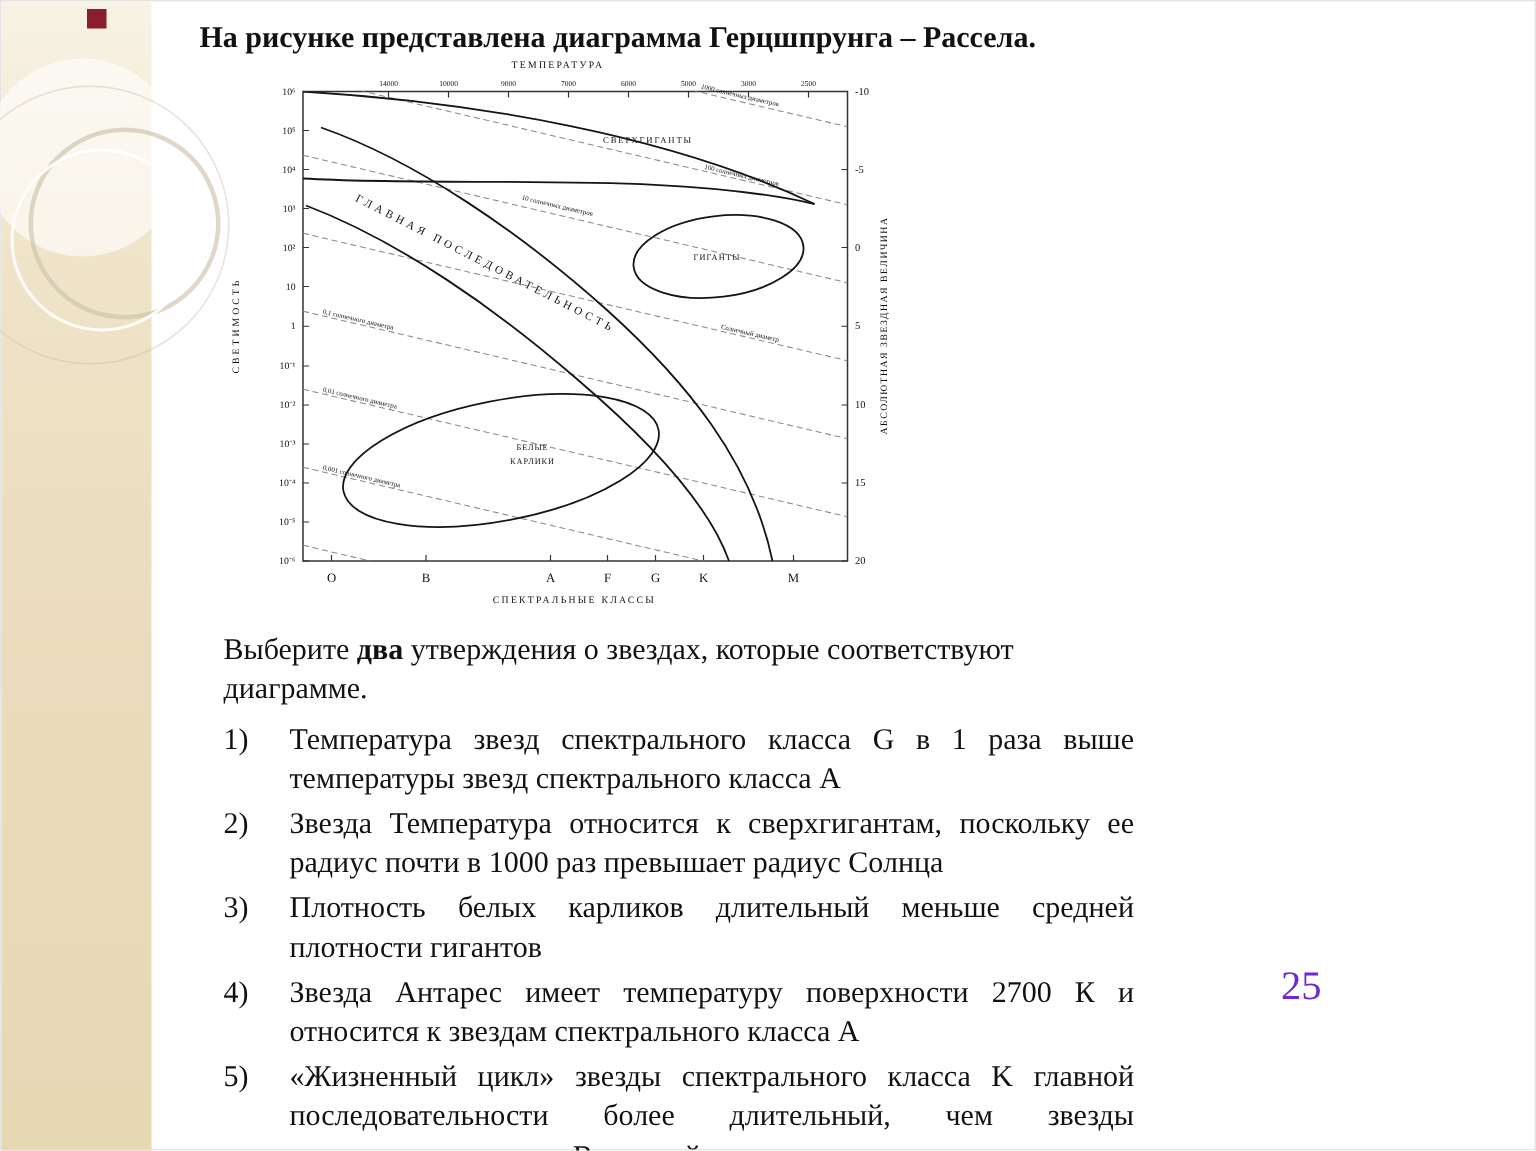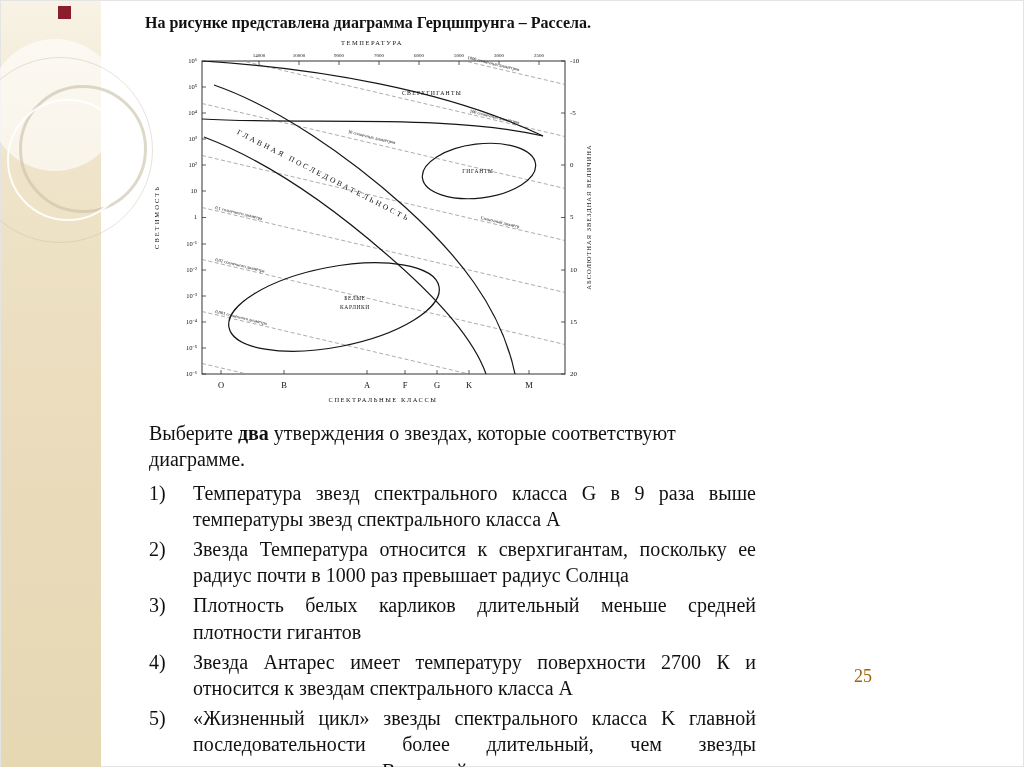--- a/index.html
+++ b/index.html
@@ -15,37 +15,37 @@
     background:linear-gradient(180deg,#f8f3e6 0%,#efe4c9 22%,#eadcbc 55%,#e7d8b4 100%);
   }
   .circle{position:absolute;border-radius:50%;}
   .c1{left:-12px;top:38px;width:132px;height:132px;background:rgba(255,255,255,0.60);}
   .c2{left:18px;top:84px;width:122px;height:122px;border:3px solid rgba(205,195,172,0.65);}
   .c3{left:6px;top:98px;width:118px;height:118px;border:2px solid rgba(255,255,255,0.9);}
   .c4{left:-34px;top:56px;width:184px;height:184px;border:1.5px solid rgba(195,185,160,0.40);}
   .red-square{position:absolute;left:57px;top:5px;width:13px;height:13px;background:#8a1e2d;}
 
   .slide-title{
-    position:absolute;left:144px;top:13px;width:640px;
-    font-size:16px;font-weight:bold;
+    position:absolute;left:132px;top:13px;width:640px;
+    font-size:20px;font-weight:bold;
   }
 
   .diagram{position:absolute;left:146px;top:34px;width:470px;height:378px;}
   .diagram text{fill:#111;}
 
   .question{position:absolute;left:148px;top:419px;width:620px;font-size:20px;line-height:1.32;}
   .intro{margin-bottom:7px;}
   .intro b{font-weight:bold;}
   .option{display:flex;width:607px;margin-bottom:3.5px;}
   .option .num{flex:0 0 44px;}
   .option .txt{flex:1;text-align:justify;}
 
   .page-number{
     position:absolute;left:853px;top:641px;
-    font-size:18px;color:#a16207;margin-top:24px;
+    font-size:27px;color:#6d28d9;
   }
 </style>
 </head>
 <body>
 
 <div class="slide">
 
   <div class="sidebar">
     <div class="circle c1"></div>
     <div class="circle c4"></div>
@@ -160,21 +160,21 @@
       <text x="322" y="353">K</text>
       <text x="382" y="353">M</text>
     </g>
   </svg>
 
   <div class="question">
     <div class="intro"><span>Выберите </span><b>два</b><span> утверждения о звездах, которые соответствуют диаграмме.</span></div>
 
     <div class="option">
       <span class="num">1)</span>
-      <span class="txt">Температура звезд спектрального класса G в 9 раза выше температуры звезд спектрального класса A</span>
+      <span class="txt">Температура звезд спектрального класса G в 1 раза выше температуры звезд спектрального класса A</span>
     </div>
     <div class="option">
       <span class="num">2)</span>
       <span class="txt">Звезда Температура относится к сверхгигантам, поскольку ее радиус почти в 1000 раз превышает радиус Солнца</span>
     </div>
     <div class="option">
       <span class="num">3)</span>
       <span class="txt">Плотность белых карликов длительный меньше средней плотности гигантов</span>
     </div>
     <div class="option">

